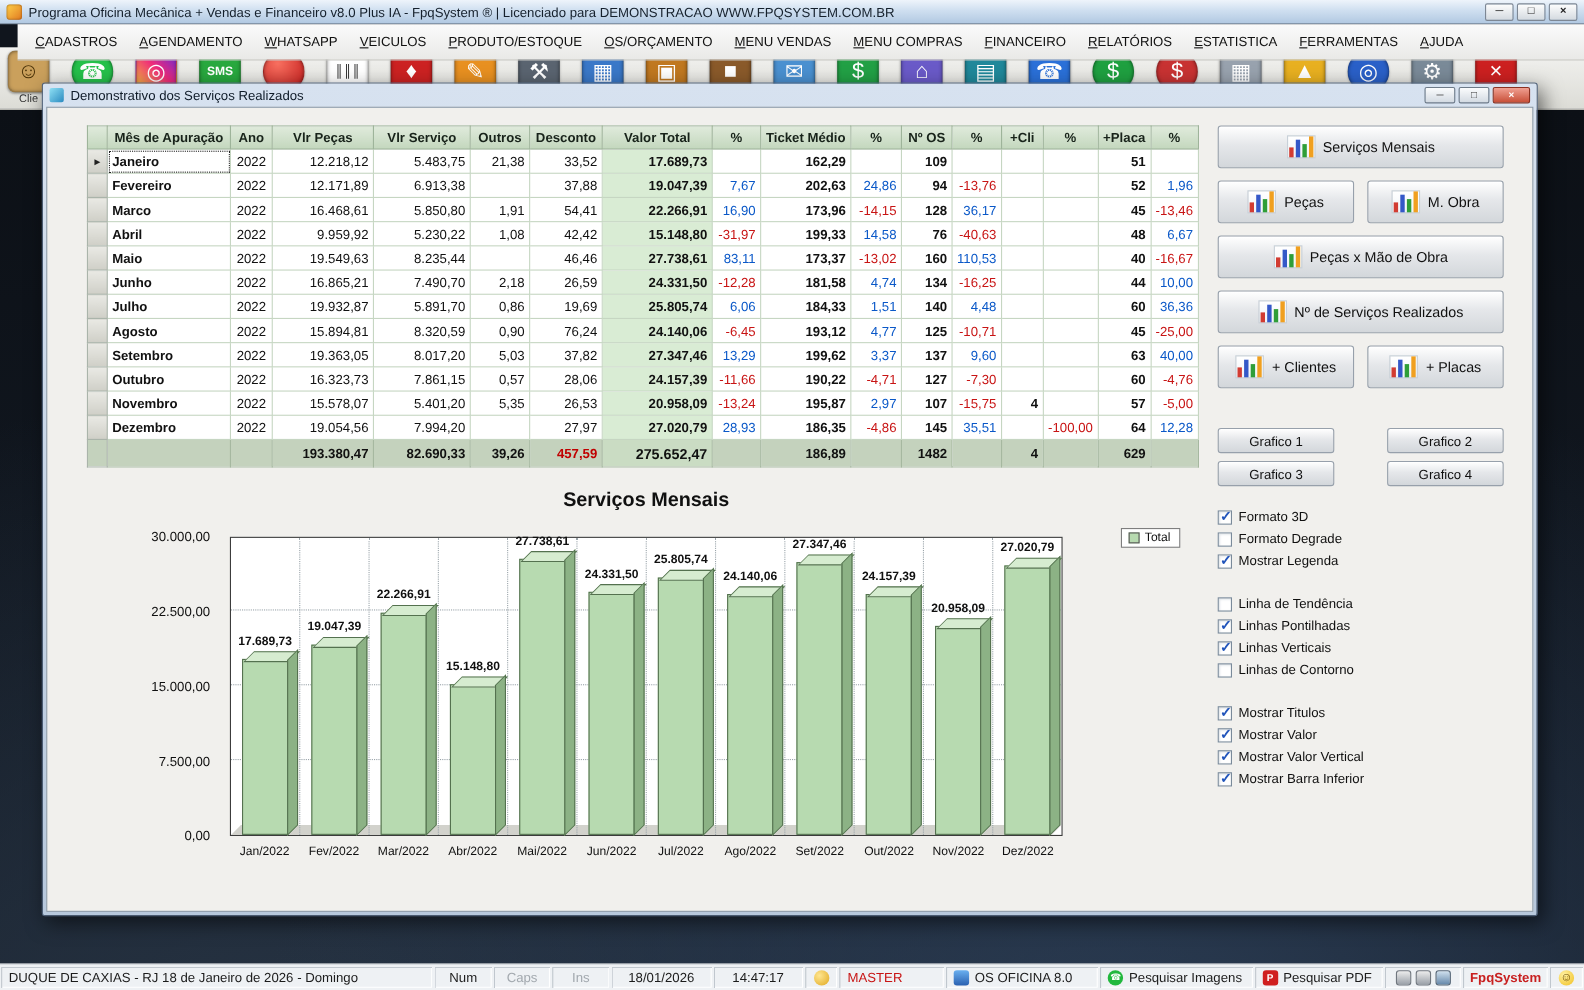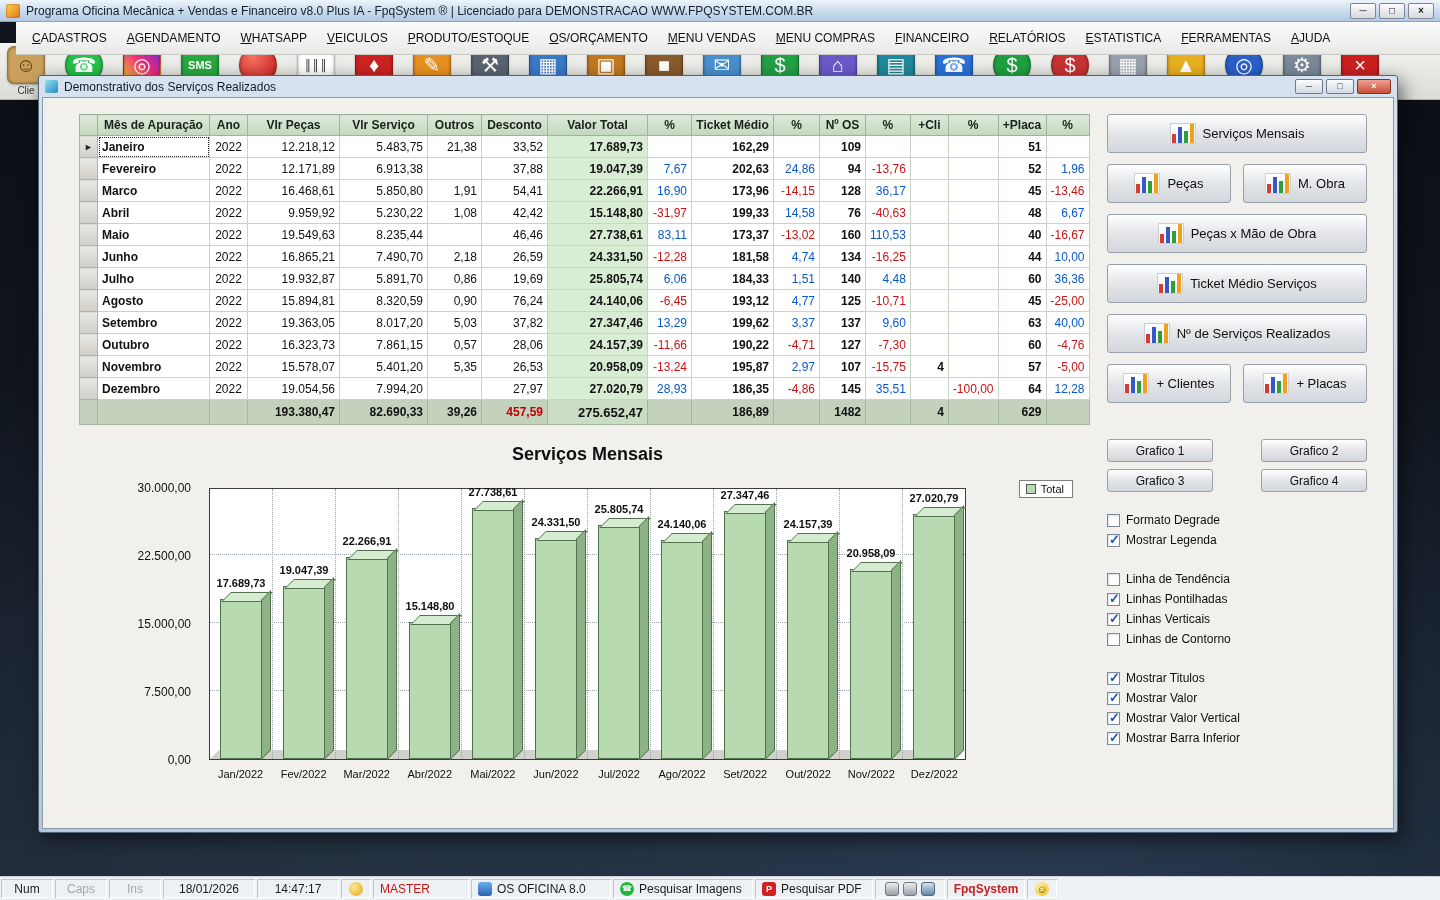--- a/index.html
+++ b/index.html
@@ -219,20 +219,21 @@
     <div class="tb-btn">
       <span class="tb-ic" style="background: rgb(122, 138, 152);">⚙</span>
     </div>
     <div class="tb-btn">
       <span class="tb-ic" style="background: rgb(204, 32, 32);">×</span>
     </div>
   </div>
 <div class="client"></div>
 
 <div class="statusbar">
+  <div class="seg loc">DUQUE DE CAXIAS - RJ 18 de Janeiro de 2026 - Domingo</div>
   <div class="seg keycap">Num</div>
   <div class="seg keycap off">Caps</div>
   <div class="seg keycap off">Ins</div>
   <div class="seg date">18/01/2026</div>
   <div class="seg time">14:47:17</div>
   <div class="seg ic">
       <span class="mini key-ic"></span>
     </div>
   <div class="seg user">MASTER</div>
   <div class="seg appn">
@@ -699,29 +700,20 @@
             </span>
             <span class="sbtn-label">Peças x Mão de Obra</span>
           </button>
           <button class="sbtn wide">
             <span class="chart-ico">
               <i style="height: 9px; background: rgb(210, 60, 50);"></i>
               <i style="height: 16px; background: rgb(52, 88, 200);"></i>
               <i style="height: 12px; background: rgb(47, 158, 56);"></i>
               <i style="height: 19px; background: rgb(240, 160, 32);"></i>
             </span>
-            <span class="sbtn-label">Ticket Médio Serviços</span>
-          </button>
-          <button class="sbtn wide">
-            <span class="chart-ico">
-              <i style="height: 9px; background: rgb(210, 60, 50);"></i>
-              <i style="height: 16px; background: rgb(52, 88, 200);"></i>
-              <i style="height: 12px; background: rgb(47, 158, 56);"></i>
-              <i style="height: 19px; background: rgb(240, 160, 32);"></i>
-            </span>
             <span class="sbtn-label">Nº de Serviços Realizados</span>
           </button>
           <button class="sbtn half">
             <span class="chart-ico">
               <i style="height: 9px; background: rgb(210, 60, 50);"></i>
               <i style="height: 16px; background: rgb(52, 88, 200);"></i>
               <i style="height: 12px; background: rgb(47, 158, 56);"></i>
               <i style="height: 19px; background: rgb(240, 160, 32);"></i>
             </span>
             <span class="sbtn-label">+ Clientes</span>
@@ -745,20 +737,24 @@
           </button>
           <button class="sbtn small">
             <span class="sbtn-label">Grafico 3</span>
           </button>
           <button class="sbtn small">
             <span class="sbtn-label">Grafico 4</span>
           </button>
         </div>
       <div class="opts">
           <label class="opt">
+            <span class="cbx on"></span>
+            <span class="opt-label">Formato 3D</span>
+          </label>
+          <label class="opt">
             <span class="cbx"></span>
             <span class="opt-label">Formato Degrade</span>
           </label>
           <label class="opt">
             <span class="cbx on"></span>
             <span class="opt-label">Mostrar Legenda</span>
           </label>
           <label class="opt gap">
             <span class="cbx"></span>
             <span class="opt-label">Linha de Tendência</span>

